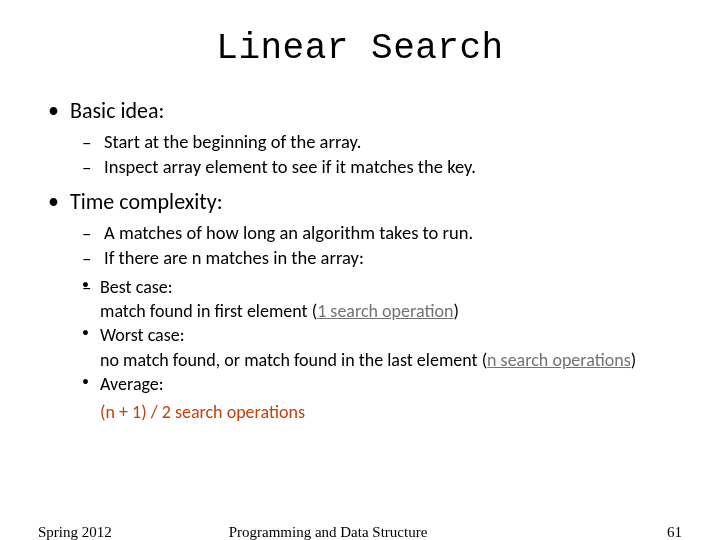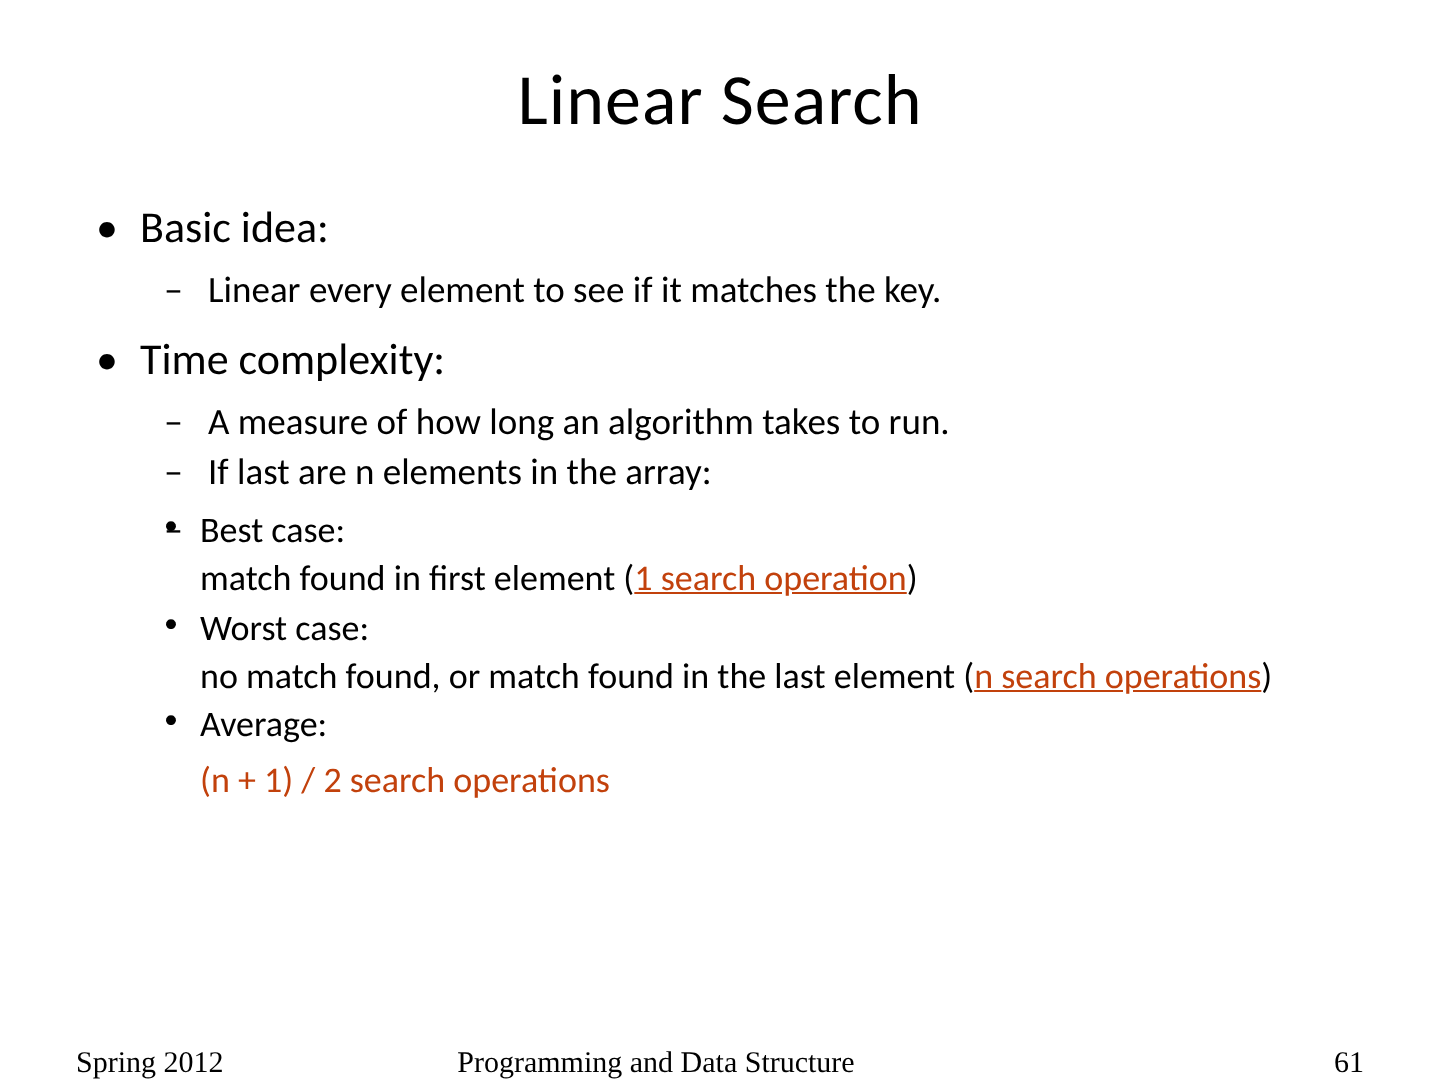--- a/index.html
+++ b/index.html
@@ -17,20 +17,21 @@
     height: 540px;
     position: relative;
     box-sizing: border-box;
   }
   .title {
     text-align: center;
     font-size: 36px;
     font-weight: 400;
     padding-top: 28px;
     letter-spacing: 0.5px;
+    font-family: Liberation Mono, monospace;
   }
   .body {
     padding: 28px 59px 0 40px;
     font-size: 21px;
   }
   ul { margin: 0; padding: 0; list-style: none; }
   li { margin: 0; padding: 0; }
 
   .lvl1 > li {
     position: relative;
@@ -78,21 +79,21 @@
     position: absolute;
     left: 12px;
     top: 1px;
     font-size: 14px;
   }
   .lvl3 > li.cont {
     padding-left: 30px;
   }
 
   .hilite {
-    color: #c2410c;
+    color: #737373;
   }
   .underline {
     text-decoration: underline;
   }
   .avg-line {
     font-size: 20px;
     color: #c2410c;
     padding-left: 30px;
     padding-top: 4px;
   }
@@ -115,29 +116,30 @@
 
 <div class="slide">
 
   <div class="title">Linear Search</div>
 
   <div class="body">
     <ul class="lvl1">
       <li>
         <span>Basic idea:</span>
         <ul class="lvl2">
-          <li>Linear every element to see if it matches the key.</li>
+          <li>Start at the beginning of the array.</li>
+          <li>Inspect array element to see if it matches the key.</li>
         </ul>
       </li>
 
       <li>
         <span>Time complexity:</span>
         <ul class="lvl2">
-          <li>A measure of how long an algorithm takes to run.</li>
-          <li>If last are n elements in the array:</li>
+          <li>A matches of how long an algorithm takes to run.</li>
+          <li>If there are n matches in the array:</li>
           <li style="padding-left:0;">
             <ul class="lvl3">
               <li class="bulleted">Best case:</li>
               <li class="cont">
                 <span>match found in first element (</span><span class="hilite underline">1 search operation</span><span>)</span>
               </li>
               <li class="bulleted">Worst case:</li>
               <li class="cont">
                 <span>no match found, or match found in the last element (</span><span class="hilite underline">n search operations</span><span>)</span>
               </li>

